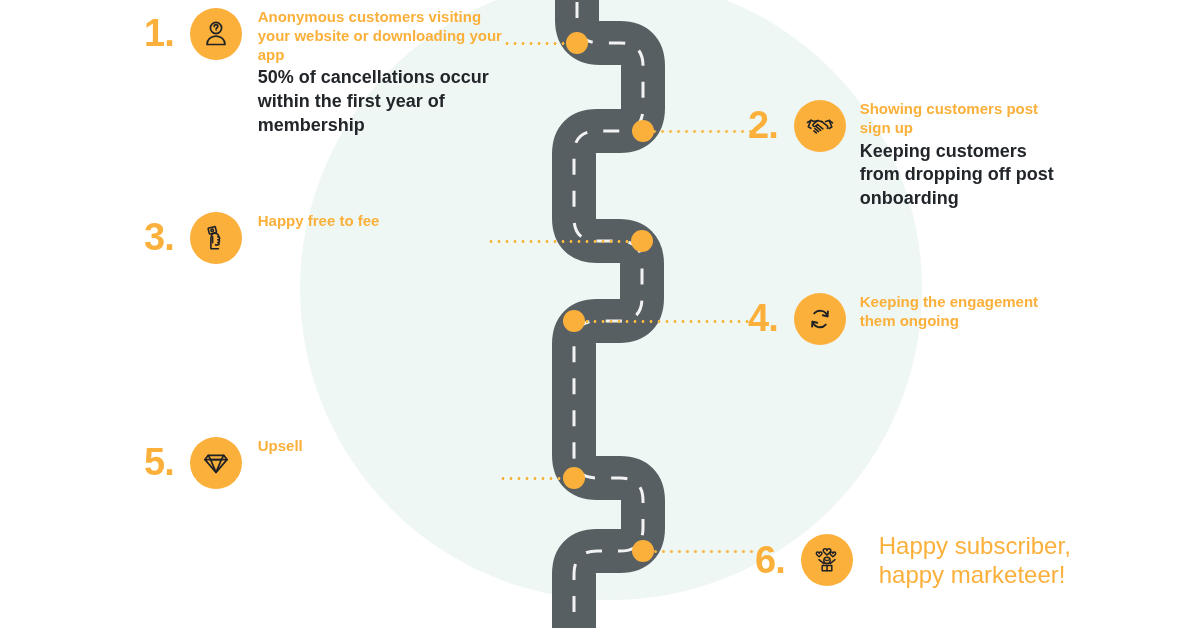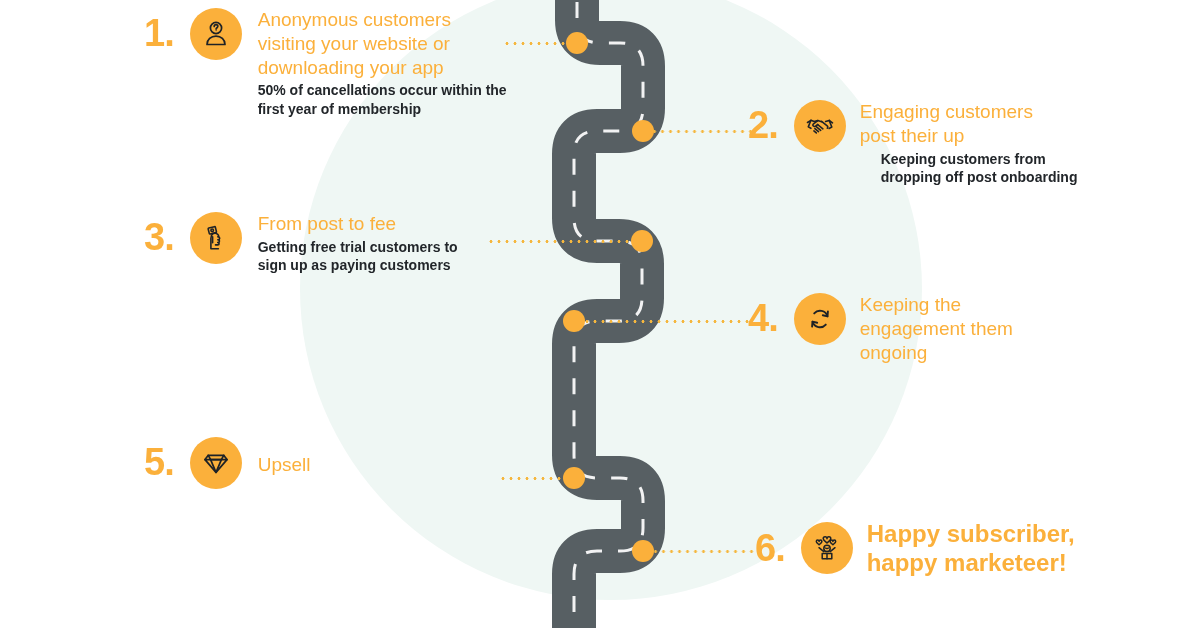--- a/index.html
+++ b/index.html
@@ -62,36 +62,36 @@
     background:#fbb03b;
     display:flex;
     align-items:center;
     justify-content:center;
     flex:0 0 52px;
   }
   .step-icon svg{ display:block; }
   .step-text{ }
   .step-title{
     color:#fbb03b;
-    font-size:19px;
-    font-weight:normal;
+    font-size:15px;
+    font-weight:bold;
     line-height:1.25;
     margin-bottom:2px;
   }
   .step-body{
     color:#22262a;
-    font-size:14px;
+    font-size:18px;
     font-weight:bold;
     line-height:1.32;
   }
   .final .step-title{
     font-size:24px;
-    font-weight:bold;
+    font-weight:normal;
     line-height:1.22;
-    margin:0;
+    margin:12px;
   }
 
   
   .step.left .step-num{ margin-right:16px; margin-top:6px; }
   .step.left .step-icon{ margin-right:16px; }
   
   .step.right .step-num{ margin-right:16px; margin-top:6px; }
   .step.right .step-icon{ margin-right:14px; }
 </style>
 </head>
@@ -175,42 +175,41 @@
         <path d="M2.5 11.5l3.4-2.2 3.3 1.2 3.6-0.9 3.8 1.1"></path>
         <path d="M5.9 9.3l-2.6 6.6 2.6 1.4"></path>
         <path d="M27.5 11.8l-3.3-2.4-3.6 1.1"></path>
         <path d="M24.2 9.4l2.6 6.6-2.7 1.5"></path>
         <path d="M12.8 9.6l-4.3 3.2c-0.8 0.6-0.8 1.6-0.1 2.2 0.6 0.6 1.5 0.6 2.2 0.1l2.2-1.6"></path>
         <path d="M12.6 13.5l5.3 4.3M11.2 15.6l4.5 3.7M9.9 17.6l3.6 3M8.9 19.9l2.4 2"></path>
         <path d="M16.6 10.3l5.6 4.6c0.8 0.7 0.8 1.7 0.1 2.3"></path>
       </svg>
     </div>
     <div class="step-text" style="width:200px;">
-      <div class="step-title">Engaging customers post their up</div>
-      <div class="step-body" style="width:210px;margin-left:21px;">Keeping customers from dropping off post onboarding</div>
+      <div class="step-title">Showing customers post sign up</div>
+      <div class="step-body" style="width:210px;">Keeping customers from dropping off post onboarding</div>
     </div>
   </div>
 
   <div class="step left" style="left:144px; top:212px; width:380px;">
     <div class="step-num">3.</div>
     <div class="step-icon">
       <svg width="30" height="30" viewBox="0 0 30 30" fill="none" stroke="#1e2226" stroke-width="1.6" stroke-linejoin="round" stroke-linecap="round">
         <rect x="7.6" y="4.3" width="7.4" height="6.1" rx="0.8" transform="rotate(-14 11.3 7.3)"></rect>
         <circle cx="11.2" cy="7.3" r="1.3"></circle>
         <path d="M12.3 10.6c1.6-0.5 3.3-0.3 4.4 0.7 1 0.9 1.2 1.9 0.4 2.5"></path>
         <path d="M17 13.8c1 0 1.7 0.6 1.7 1.5 0 0.8-0.6 1.4-1.6 1.4"></path>
         <path d="M17 16.7c0.9 0 1.5 0.6 1.5 1.4s-0.6 1.4-1.5 1.4"></path>
         <path d="M16.8 19.5c0.8 0 1.3 0.5 1.3 1.2 0 0.7-0.6 1.2-1.4 1.2h-2.2"></path>
         <path d="M11.5 10.9c-1.2 1.2-1.6 2.6-1.6 4.5v10.3h7.5"></path>
         <path d="M11.6 13.7v6"></path>
       </svg>
     </div>
     <div class="step-text" style="width:230px;">
-      <div class="step-title">From post to fee</div>
-      <div class="step-body">Getting free trial customers to sign up as paying customers</div>
+      <div class="step-title">Happy free to fee</div>
     </div>
   </div>
 
   <div class="step right" style="left:748px; top:293px; width:340px;">
     <div class="step-num">4.</div>
     <div class="step-icon">
       <svg width="30" height="30" viewBox="0 0 30 30" fill="none" stroke="#1e2226" stroke-width="1.9" stroke-linecap="round" stroke-linejoin="round">
         <path d="M22.4 12.3A7.7 7.7 0 0 0 9.2 9.4"></path>
         <path d="M7.6 17.7a7.7 7.7 0 0 0 13.2 2.9"></path>
         <path d="M22.9 7.4l-0.4 5 -4.7-1.1"></path>
@@ -225,21 +224,21 @@
   <div class="step left" style="left:144px; top:437px; width:380px;">
     <div class="step-num">5.</div>
     <div class="step-icon">
       <svg width="30" height="30" viewBox="0 0 30 30" fill="none" stroke="#1e2226" stroke-width="1.7" stroke-linejoin="round" stroke-linecap="round">
         <path d="M4 11.6h22L15 24.4z"></path>
         <path d="M4 11.6l3.3-4.3h15.4l3.3 4.3"></path>
         <path d="M7.3 7.3l2.3 4.3L15 24.4l5.4-12.8 2.3-4.3"></path>
         <path d="M9.6 11.6h10.8"></path>
       </svg>
     </div>
-    <div class="step-text" style="width:240px;margin-top:16px;">
+    <div class="step-text" style="width:240px;">
       <div class="step-title">Upsell</div>
     </div>
   </div>
 
   <div class="step right final" style="left:755px; top:519px; width:340px; align-items:center;">
     <div class="step-num" style="margin-top:0;">6.</div>
     <div class="step-icon">
       <svg width="30" height="30" viewBox="0 0 30 30" fill="none" stroke="#1e2226" stroke-width="1.5" stroke-linejoin="round" stroke-linecap="round">
         <path d="M15 9.1c0-1.2-0.9-2-1.9-2-1.1 0-1.9 0.8-1.9 1.9 0 1.7 2.6 3.3 3.8 4.4 1.2-1.1 3.8-2.7 3.8-4.4 0-1.1-0.8-1.9-1.9-1.9-1 0-1.9 0.8-1.9 2z" transform="translate(0,-3.4) scale(1)"></path>
         <path d="M7.5 10.9c0-0.9-0.7-1.5-1.4-1.5-0.8 0-1.4 0.6-1.4 1.4 0 1.3 1.9 2.4 2.8 3.3 0.9-0.9 2.8-2 2.8-3.3 0-0.8-0.6-1.4-1.4-1.4-0.7 0-1.4 0.6-1.4 1.5z" transform="translate(-0.4,-2.4)"></path>

